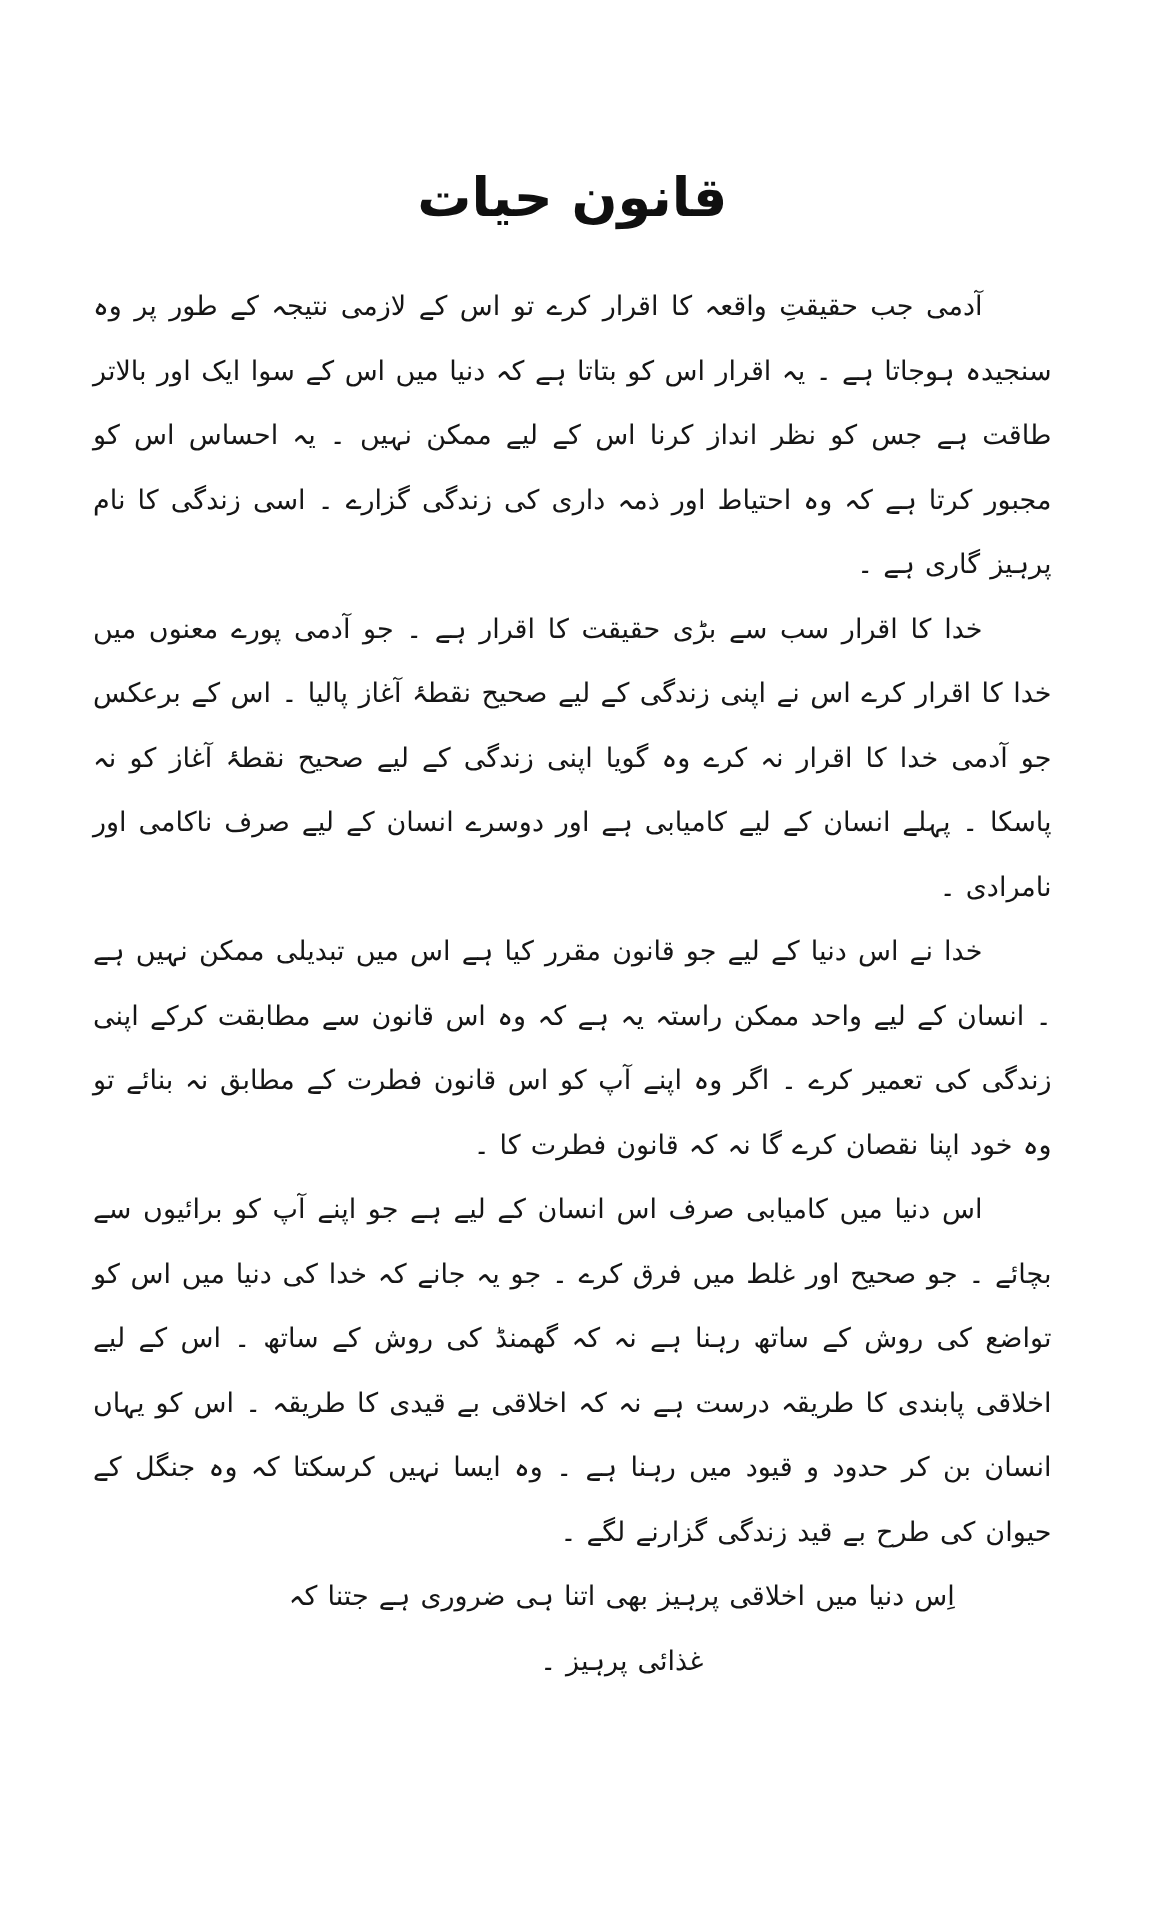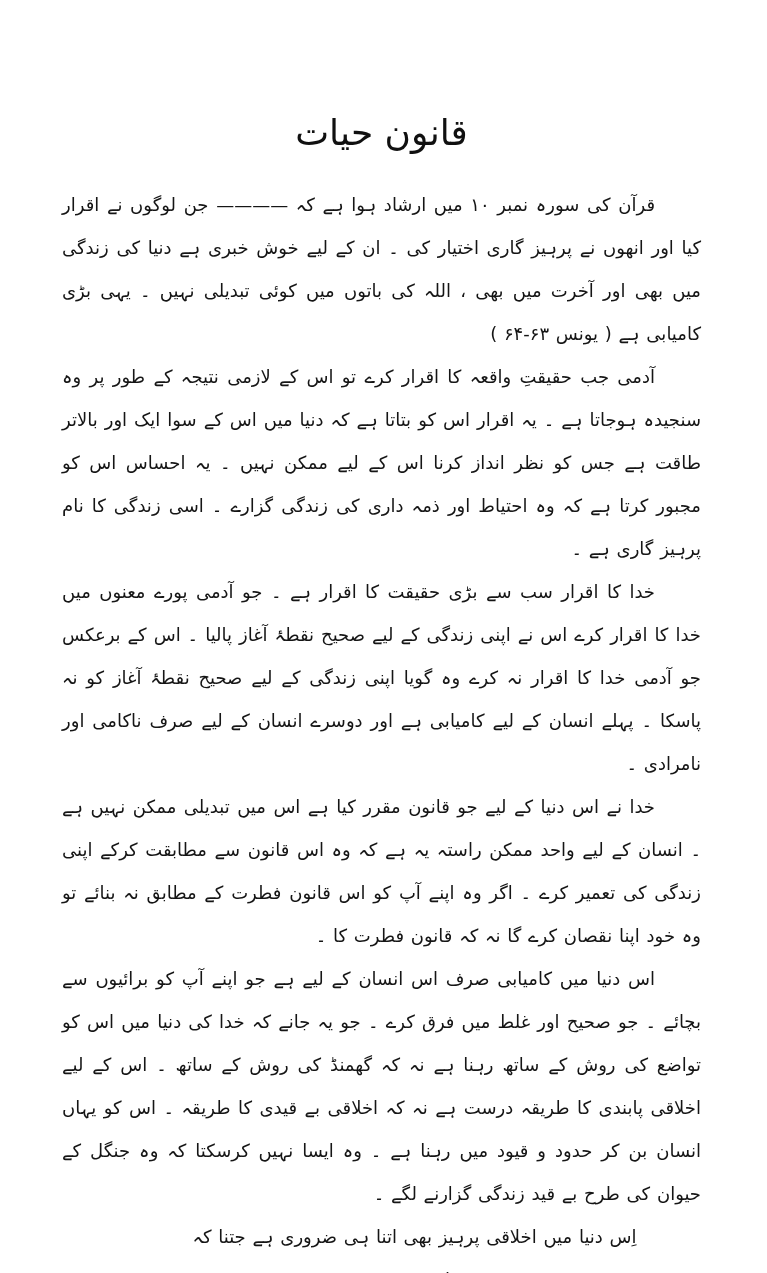--- a/index.html
+++ b/index.html
@@ -20,21 +20,21 @@
       height: 1273px;
       padding: 112px 66px 0 62px;
       direction: rtl;
       background: #ffffff;
       overflow: hidden;
     }
     .title {
       direction: rtl;
       text-align: center;
       font-size: 36px;
-      font-weight: normal;
+      font-weight: bold;
       letter-spacing: 1px;
       margin: 0 0 30px 0;
       color: #101010;
     }
     .body-text p {
       margin: 0;
       direction: rtl;
       unicode-bidi: embed;
       font-size: 18px;
       line-height: 43px;
@@ -50,21 +50,20 @@
     }
   </style>
 </head>
 <body>
 
 <div class="page">
 
   <h1 class="title">قانون حیات</h1>
 
   <div class="body-text">
-    <p>قرآن کی سورہ نمبر ۱۰ میں ارشاد ہوا ہے کہ ———— جن لوگوں نے اقرار کیا اور انھوں نے پرہیز گاری اختیار کی ۔ ان کے لیے خوش خبری ہے دنیا کی زندگی میں بھی اور آخرت میں بھی ، اللہ کی باتوں میں کوئی تبدیلی نہیں ۔ یہی بڑی کامیابی ہے ( یونس ۶۳-۶۴ )</p>
     <p>آدمی جب حقیقتِ واقعہ کا اقرار کرے تو اس کے لازمی نتیجہ کے طور پر وہ سنجیدہ ہوجاتا ہے ۔ یہ اقرار اس کو بتاتا ہے کہ دنیا میں اس کے سوا ایک اور بالاتر طاقت ہے جس کو نظر انداز کرنا اس کے لیے ممکن نہیں ۔ یہ احساس اس کو مجبور کرتا ہے کہ وہ احتیاط اور ذمہ داری کی زندگی گزارے ۔ اسی زندگی کا نام پرہیز گاری ہے ۔</p>
     <p>خدا کا اقرار سب سے بڑی حقیقت کا اقرار ہے ۔ جو آدمی پورے معنوں میں خدا کا اقرار کرے اس نے اپنی زندگی کے لیے صحیح نقطۂ آغاز پالیا ۔ اس کے برعکس جو آدمی خدا کا اقرار نہ کرے وہ گویا اپنی زندگی کے لیے صحیح نقطۂ آغاز کو نہ پاسکا ۔ پہلے انسان کے لیے کامیابی ہے اور دوسرے انسان کے لیے صرف ناکامی اور نامرادی ۔</p>
     <p>خدا نے اس دنیا کے لیے جو قانون مقرر کیا ہے اس میں تبدیلی ممکن نہیں ہے ۔ انسان کے لیے واحد ممکن راستہ یہ ہے کہ وہ اس قانون سے مطابقت کرکے اپنی زندگی کی تعمیر کرے ۔ اگر وہ اپنے آپ کو اس قانون فطرت کے مطابق نہ بنائے تو وہ خود اپنا نقصان کرے گا نہ کہ قانون فطرت کا ۔</p>
     <p>اس دنیا میں کامیابی صرف اس انسان کے لیے ہے جو اپنے آپ کو برائیوں سے بچائے ۔ جو صحیح اور غلط میں فرق کرے ۔ جو یہ جانے کہ خدا کی دنیا میں اس کو تواضع کی روش کے ساتھ رہنا ہے نہ کہ گھمنڈ کی روش کے ساتھ ۔ اس کے لیے اخلاقی پابندی کا طریقہ درست ہے نہ کہ اخلاقی بے قیدی کا طریقہ ۔ اس کو یہاں انسان بن کر حدود و قیود میں رہنا ہے ۔ وہ ایسا نہیں کرسکتا کہ وہ جنگل کے حیوان کی طرح بے قید زندگی گزارنے لگے ۔</p>
     <p class="closing">اِس دنیا میں اخلاقی پرہیز بھی اتنا ہی ضروری ہے جتنا کہ غذائی پرہیز ۔</p>
   </div>
 
 </div>
 
 </body></html>

